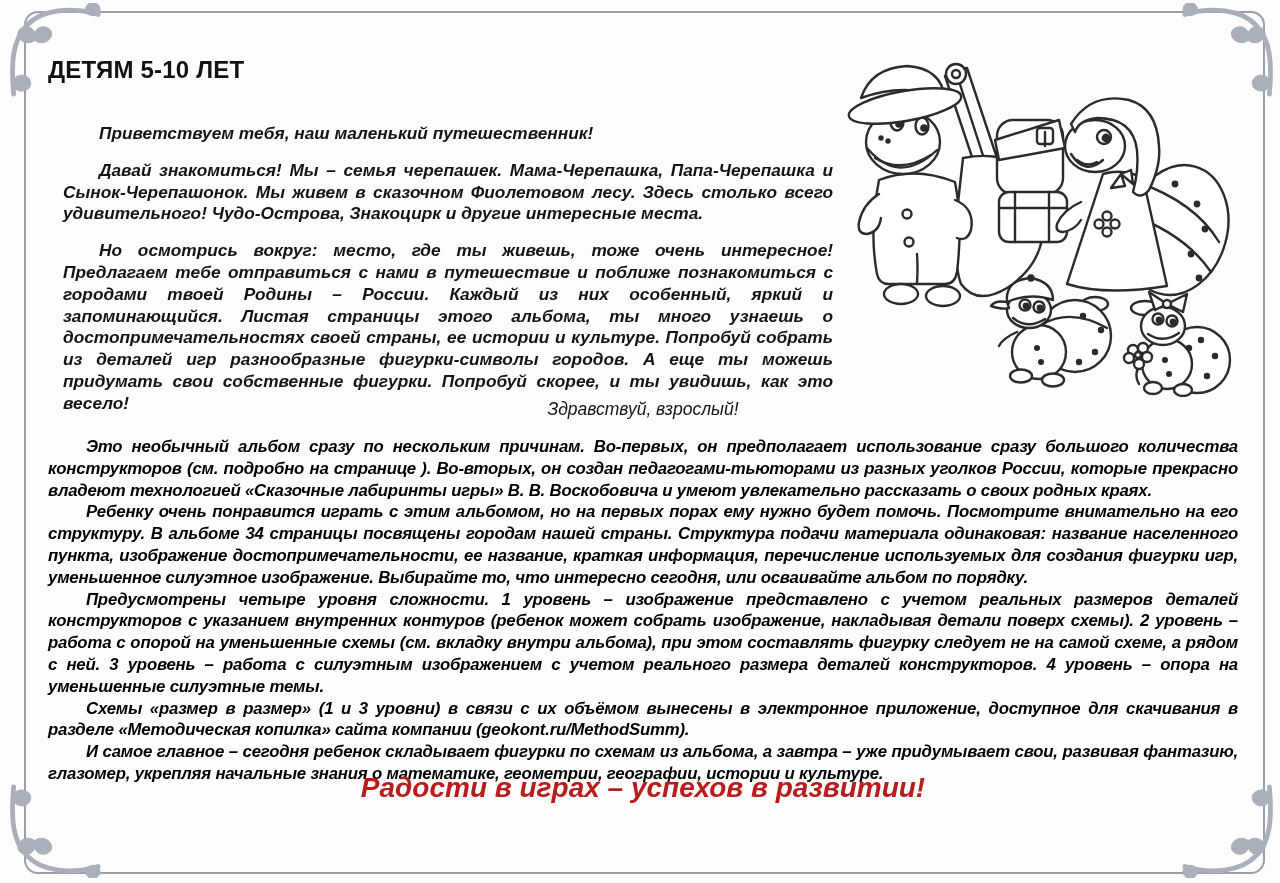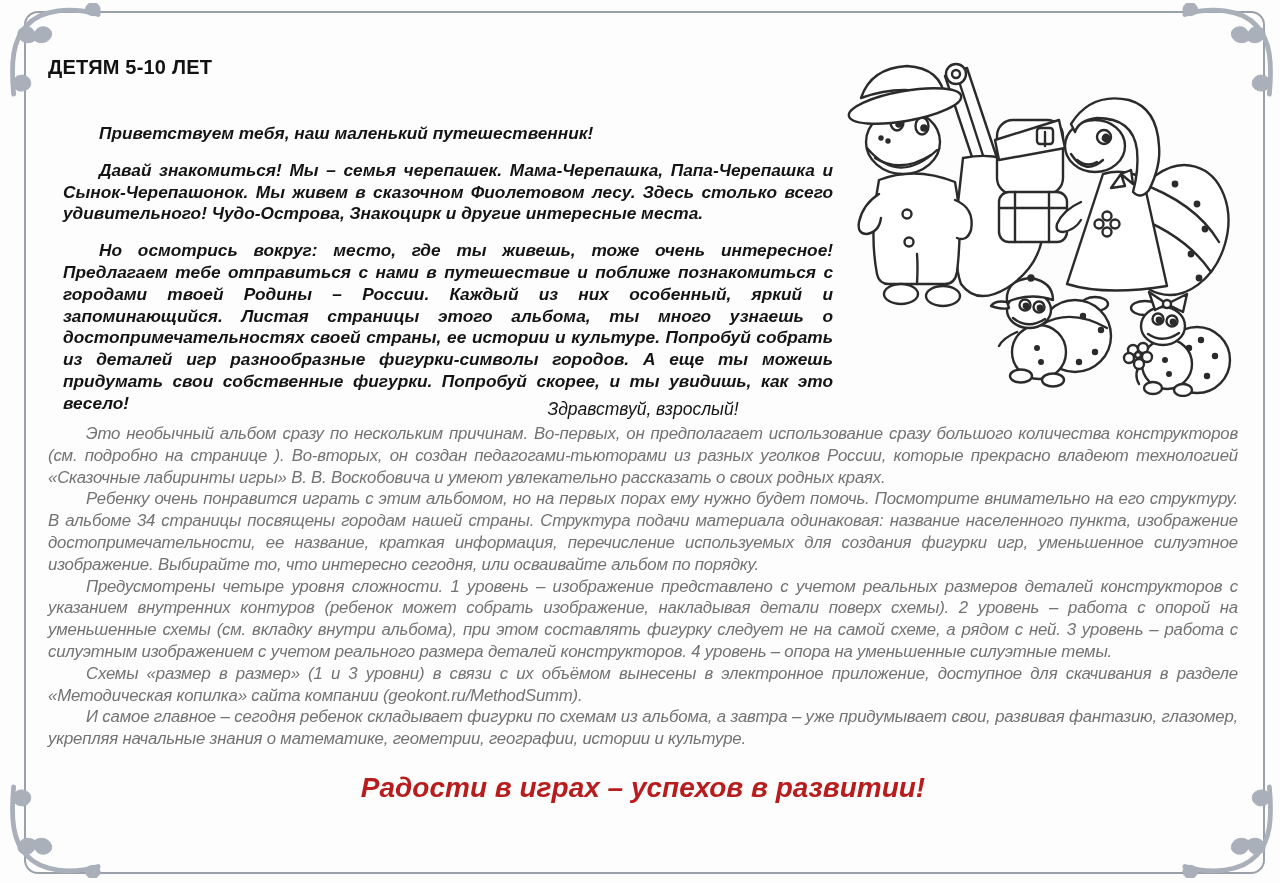--- a/index.html
+++ b/index.html
@@ -21,36 +21,36 @@
     position:absolute;top:383px;left:50%;transform:translateX(-50%);
     font-weight:bold;font-size:94px;letter-spacing:3px;white-space:nowrap;
     color:rgba(255,255,255,0.35);
     -webkit-text-stroke:2.5px #d9d9d9;
     text-shadow:2px 3px 2px rgba(120,120,120,0.18);
     z-index:1;user-select:none;
   }
   .content{position:absolute;inset:0;z-index:2;color:#161616;}
   .heading{
     position:absolute;left:48px;top:56px;
-    font-weight:bold;font-size:20px;letter-spacing:0.2px;color:#121212;
+    font-weight:bold;font-size:24px;letter-spacing:0.2px;color:#121212;
   }
   .kids-block{
     position:absolute;left:48px;top:108px;width:800px;
     font-style:italic;font-weight:bold;font-size:17.3px;line-height:21.8px;
     text-align:justify;color:#141414;
   }
   .kids-block p{margin:15px;text-indent:36px;}
   .adult-title{
     position:absolute;left:48px;top:399px;width:1190px;text-align:center;
     font-style:italic;font-weight:normal;font-size:17.5px;color:#141414;
   }
   .adult-block{
-    position:absolute;left:48px;top:423px;width:1190px;
-    font-style:italic;font-weight:normal;font-size:16.8px;line-height:21.8px;
-    letter-spacing:-0.2px;text-align:justify;color:#737373;
+    position:absolute;left:48px;top:436px;width:1190px;
+    font-style:italic;font-weight:bold;font-size:16.8px;line-height:21.8px;
+    letter-spacing:-0.2px;text-align:justify;color:#000000;
   }
   .adult-block p{margin:0;text-indent:38px;}
   .closing{
     position:absolute;left:48px;top:772px;width:1190px;text-align:center;
     font-style:italic;font-weight:bold;font-size:28px;color:#b91c1c;
   }
   .illustration{position:absolute;left:845px;top:62px;width:400px;height:335px;z-index:2;}
   .illustration svg{width:100%;height:100%;}
 </style>
 </head>

